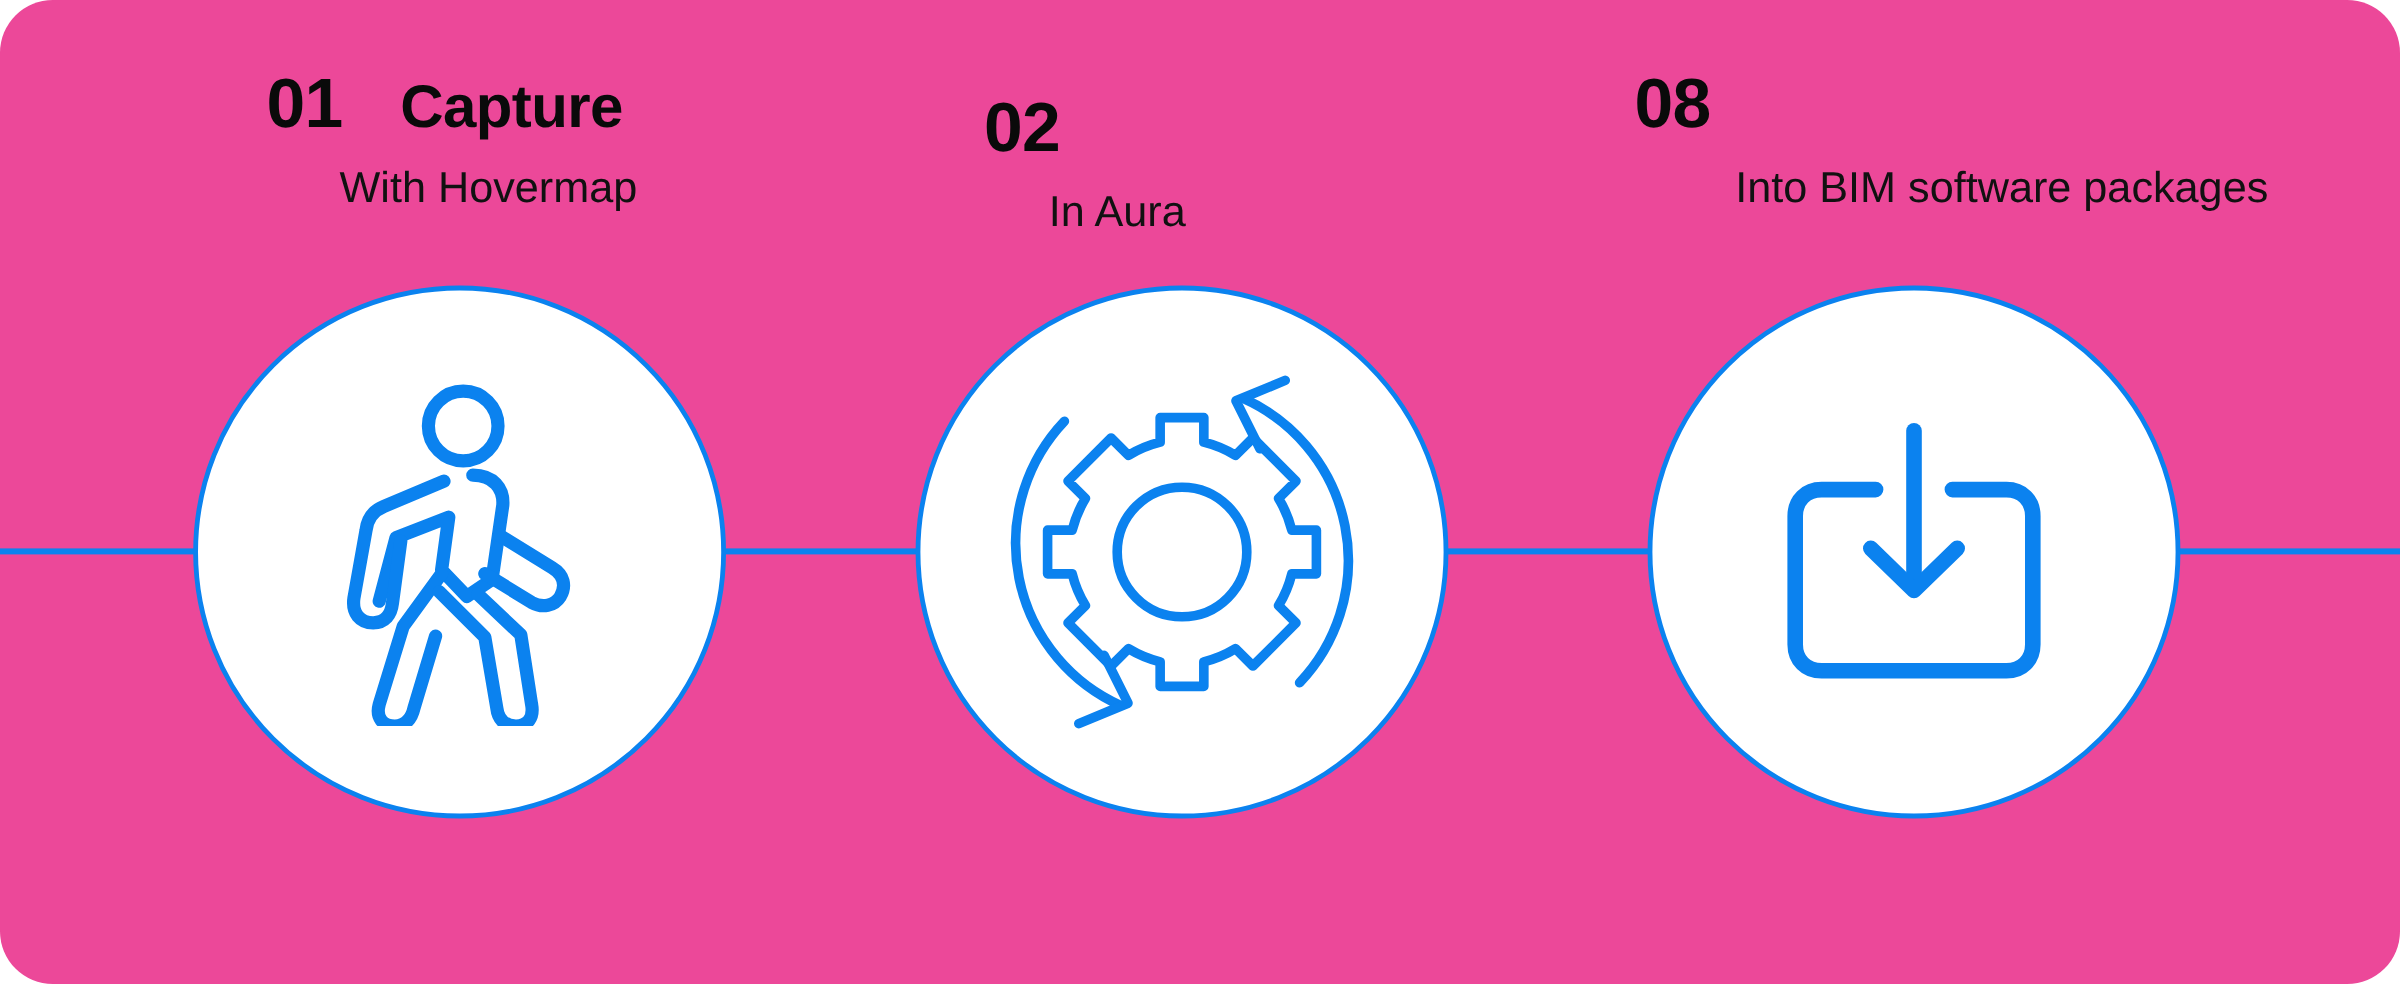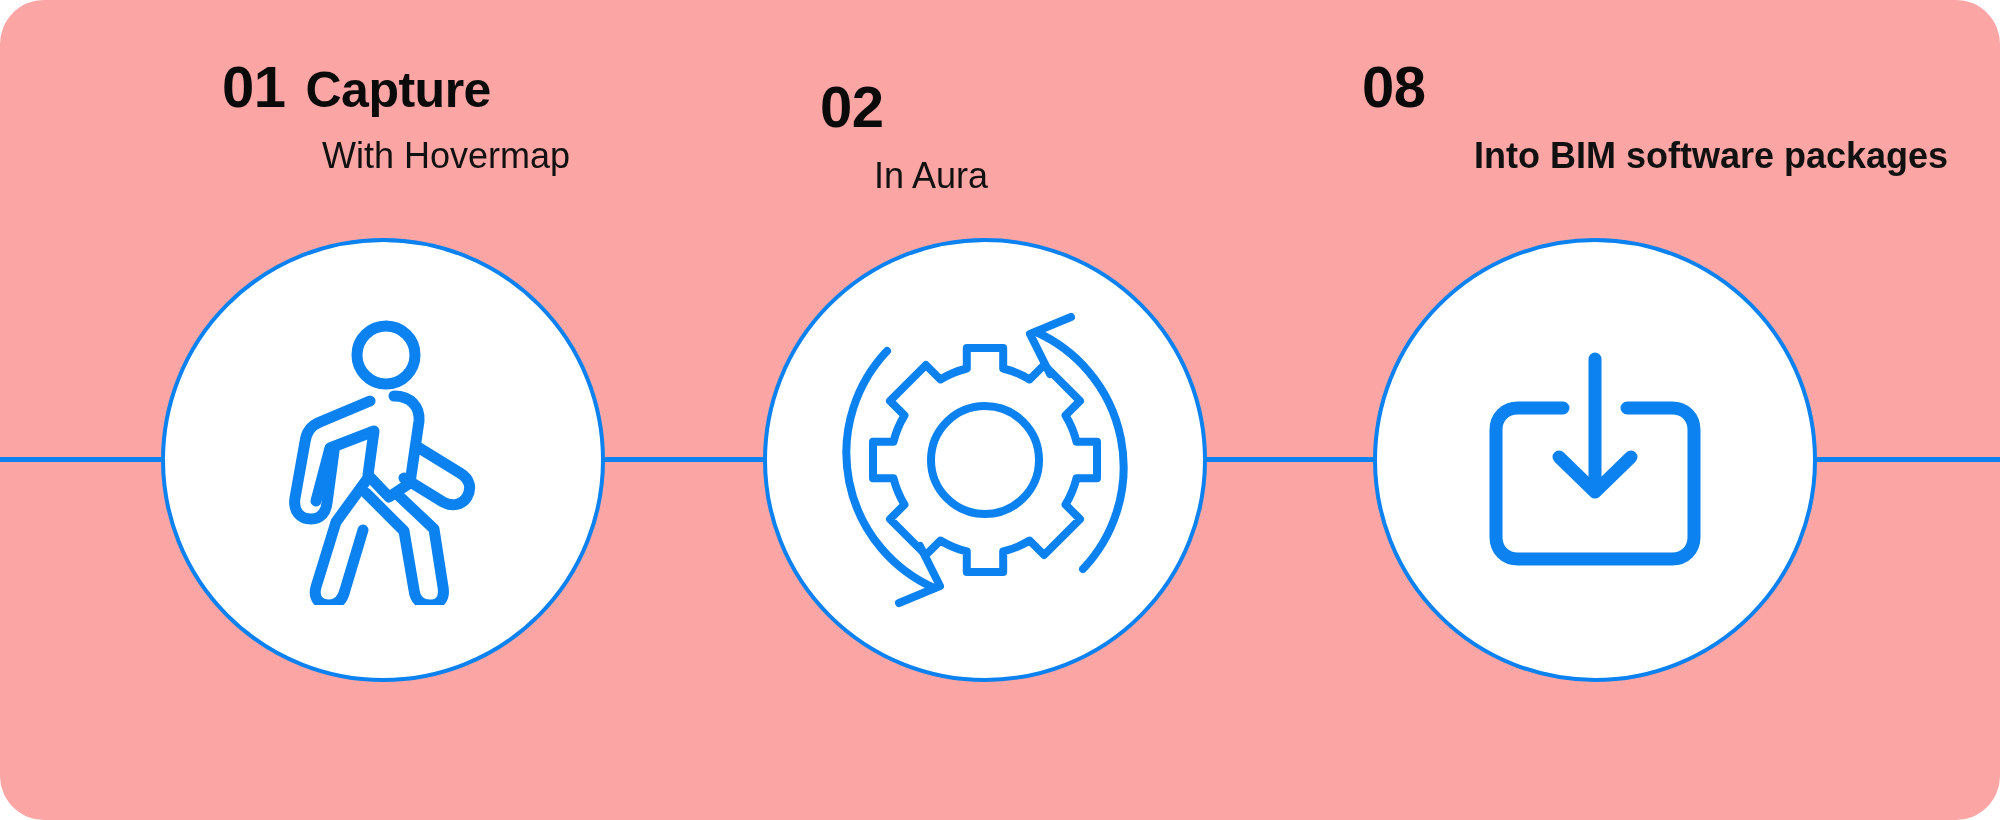--- a/index.html
+++ b/index.html
@@ -16,21 +16,21 @@
     width: 2000px;
     height: 820px;
     background: #ffffff;
   }
 
   
   #panel {
     position: absolute;
     left: 0; top: 0;
     width: 2000px; height: 820px;
-    background: #fca5a5;
+    background: #ec4899;
     border-radius: 44px;
     overflow: hidden;
   }
 
   
   .rail {
     position: absolute;
     height: 5px;
     background: #0b82ef;
     top: 457px;
@@ -70,37 +70,38 @@
     color: #0a0a0a;
     letter-spacing: -0.5px;
     line-height: 1;
   }
   .step-title {
     font-size: 50px;
     font-weight: 700;
     color: #0a0a0a;
     letter-spacing: -0.5px;
     line-height: 1;
+    margin-left: 28px;
   }
   .step-sub {
     font-size: 36px;
     font-weight: 400;
     color: #111111;
     line-height: 1;
     margin-top: 22px;
     white-space: nowrap;
   }
 
   
   #head-1 { left: 222px; }
-  #head-1 .step-sub { margin-left: 100px; }
+  #head-1 .step-sub { margin-left: 61px; }
   #head-2 { left: 820px; top: 78px; }
   #head-2 .step-sub { margin-left: 54px; }
   #head-3 { left: 1362px; top: 58px; }
-  #head-3 .step-sub { margin-left: 112px; font-weight: bold; }
+  #head-3 .step-sub { margin-left: 84px; }
 
   #circle-1 { left: 161px; }
   #circle-2 { left: 763px; }
   #circle-3 { left: 1373px; }
 
   #rail-a { left: 0px;    width: 170px; }
   #rail-b { left: 598px;  width: 175px; }
   #rail-c { left: 1200px; width: 180px; }
   #rail-d { left: 1812px; width: 188px; }
 </style>

